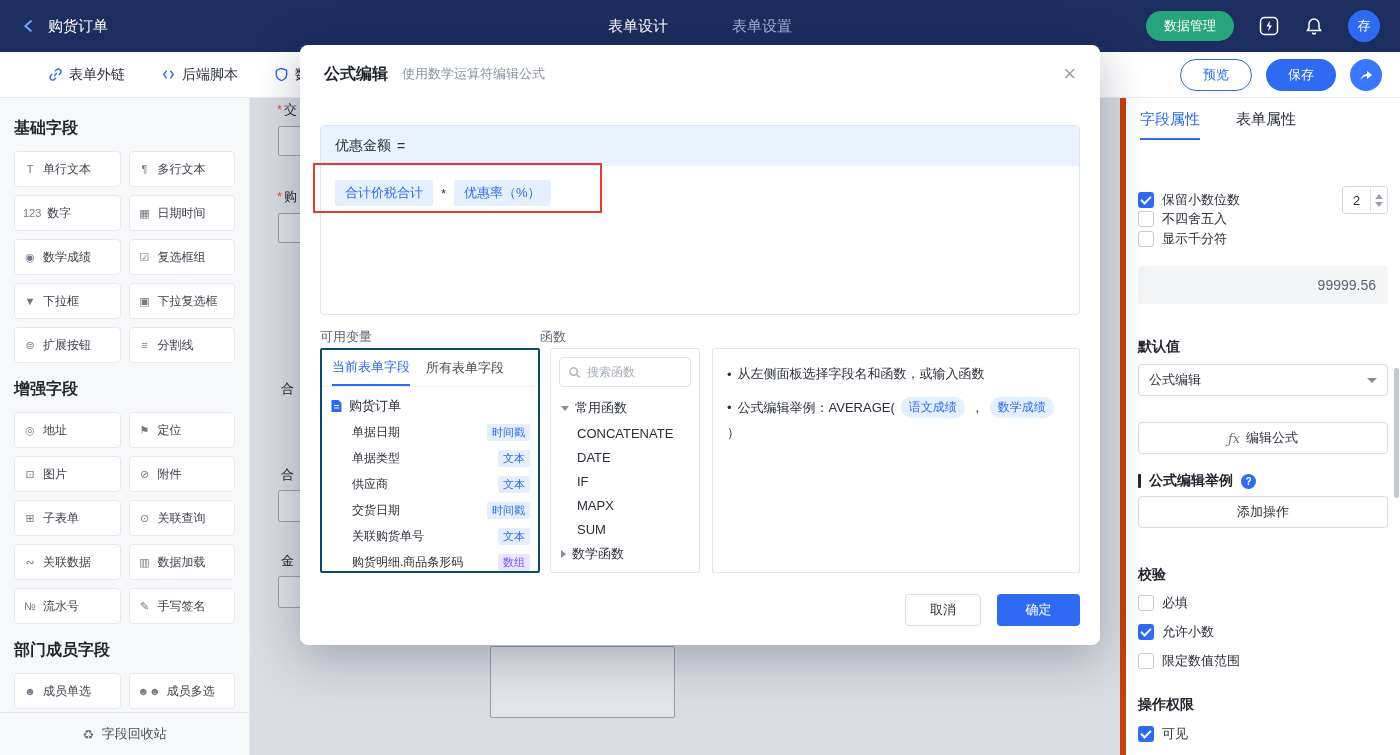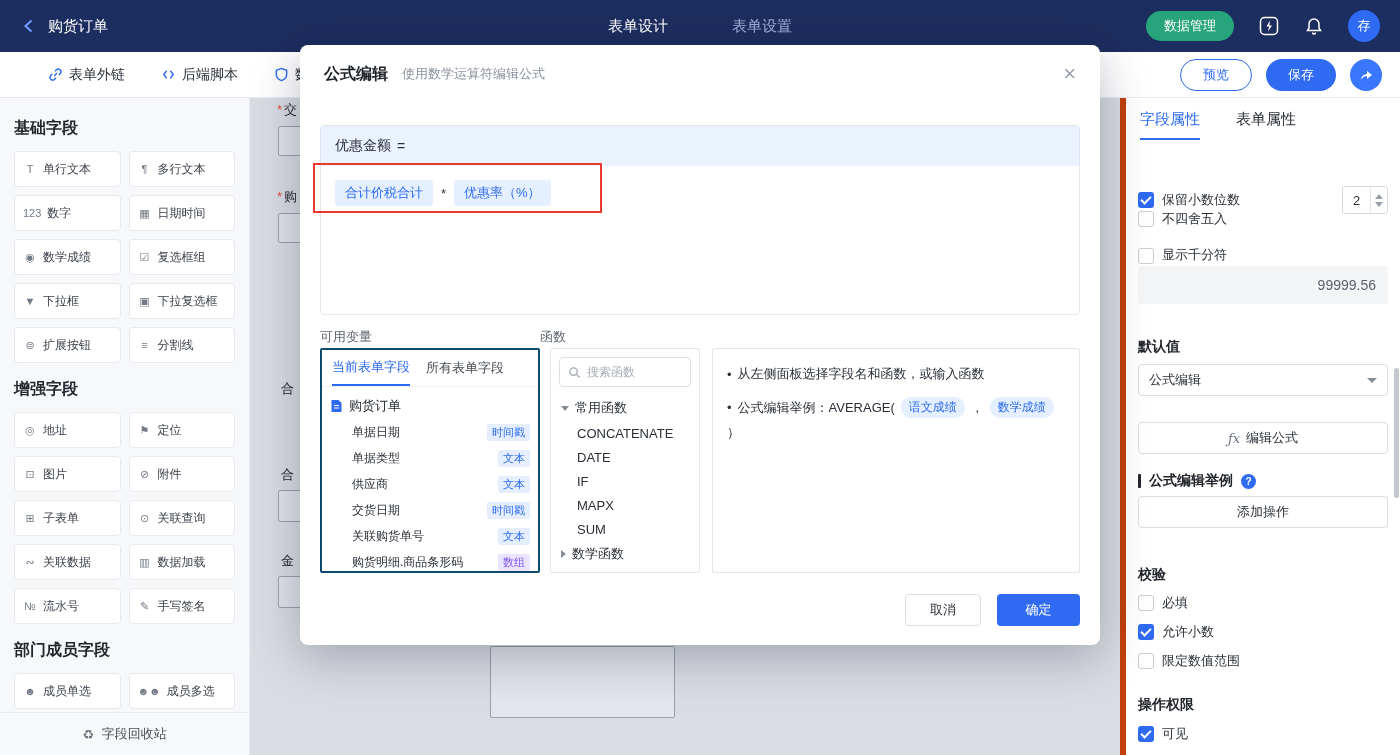--- a/index.html
+++ b/index.html
@@ -358,21 +358,21 @@
         <span class="steppers">
           <span class="tri-up"></span>
           <span class="tri-dn"></span>
         </span>
       </span>
     </div>
     <div class="prow" style="top:112px;">
       <span class="cb off"></span>
       <span class="cbl">不四舍五入</span>
     </div>
-    <div class="prow" style="top:148px;align-items:flex-end;">
+    <div class="prow" style="top:132px;">
       <span class="cb off"></span>
       <span class="cbl">显示千分符</span>
     </div>
 
     <div class="pv">99999.56</div>
 
     <div class="plabel" style="top:240px;">默认值</div>
     <div class="pselect">
       <span>公式编辑</span>
       <span class="sel-tri"></span>

